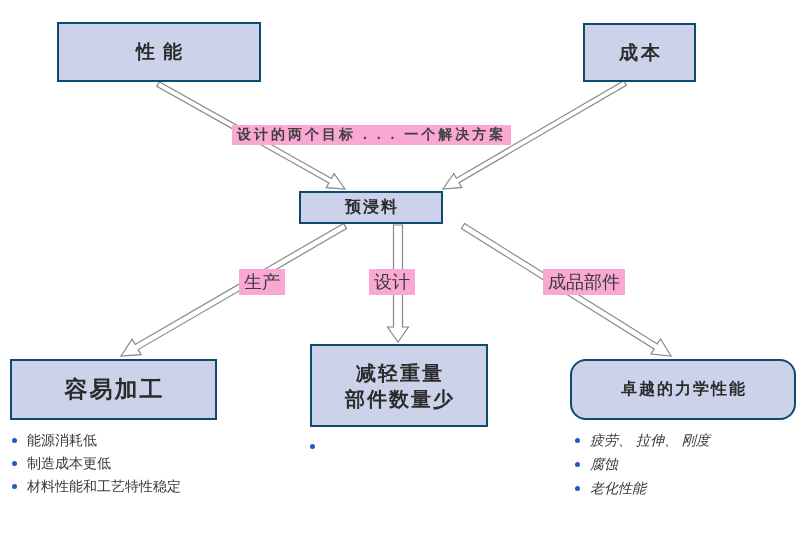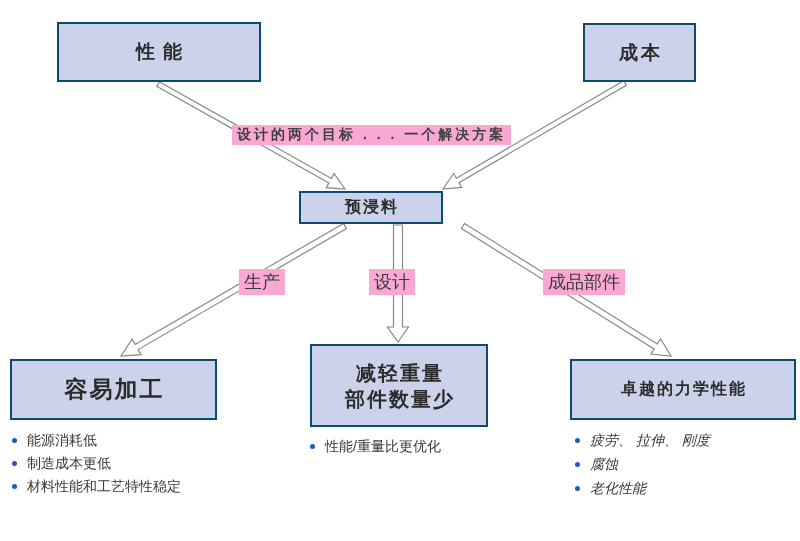--- a/index.html
+++ b/index.html
@@ -16,21 +16,21 @@
   .box .ls{letter-spacing:8px;margin-right:-8px;}
   #box-performance{left:57px;top:22px;width:204px;height:60px;font-size:19px;}
   #box-cost{left:573px;top:23px;width:113px;height:59px;font-size:19px;margin-left:10px;}
   #box-cost .ls{letter-spacing:3px;margin-right:-3px;}
   #box-prepreg{left:299px;top:191px;width:144px;height:33px;font-size:16px;}
   #box-prepreg .ls{letter-spacing:2px;margin-right:-2px;}
   #box-easy{left:10px;top:359px;width:207px;height:61px;font-size:23px;}
   #box-easy .ls{letter-spacing:2px;margin-right:-2px;}
   #box-weight{left:310px;top:344px;width:178px;height:83px;font-size:20px;line-height:26px;}
   #box-weight .ls{letter-spacing:2px;margin-right:-2px;}
-  #box-mech{left:570px;top:359px;width:226px;height:61px;font-size:16px;}
+  #box-mech{left:570px;top:359px;width:226px;height:61px;font-size:16px;border-radius:16px;}
   #box-mech .ls{letter-spacing:2px;margin-right:-2px;}
   .float-label{
     position:absolute;background:#f9a8d4;color:#3a3a3a;white-space:nowrap;
     padding:1px 5px;
   }
   #goals-text{left:232px;top:125px;font-size:14px;font-weight:bold;letter-spacing:3px;color:#404040;}
   .arrow-label{font-size:18px;transform:translateX(-50%);}
   #label-production{left:262px;top:269px;}
   #label-design{left:392px;top:269px;}
   #label-parts{left:584px;top:269px;}
@@ -89,21 +89,21 @@
     <span class="ls">卓越的力学性能</span>
   </div>
 
   <ul class="blist" id="list-easy">
     <li><span class="dot"></span><span>能源消耗低</span></li>
     <li><span class="dot"></span><span>制造成本更低</span></li>
     <li><span class="dot"></span><span>材料性能和工艺特性稳定</span></li>
   </ul>
 
   <ul class="blist" id="list-weight">
-    <li><span class="dot"></span><span>性能/重量比更优化</span></li>
+    <li><span class="dot"></span></li>
   </ul>
 
   <ul class="blist" id="list-mech">
     <li><span class="dot"></span><span>疲劳、 拉伸、 刚度</span></li>
     <li><span class="dot"></span><span>腐蚀</span></li>
     <li><span class="dot"></span><span>老化性能</span></li>
   </ul>
 
 </div>
 

